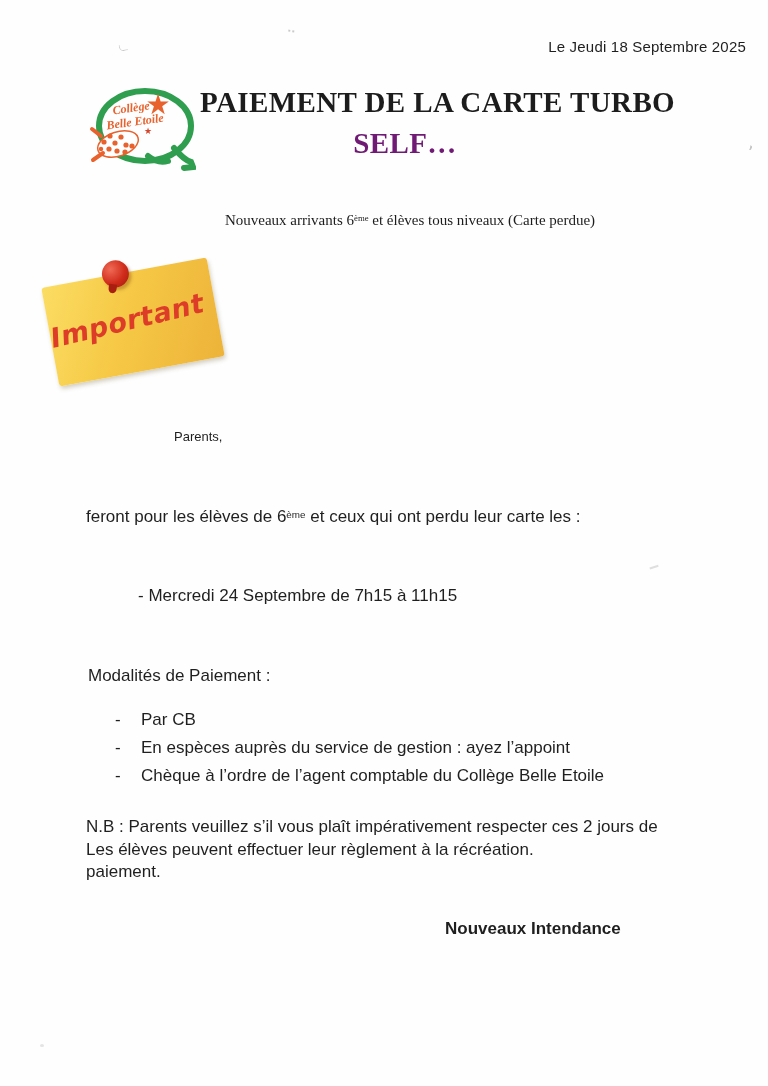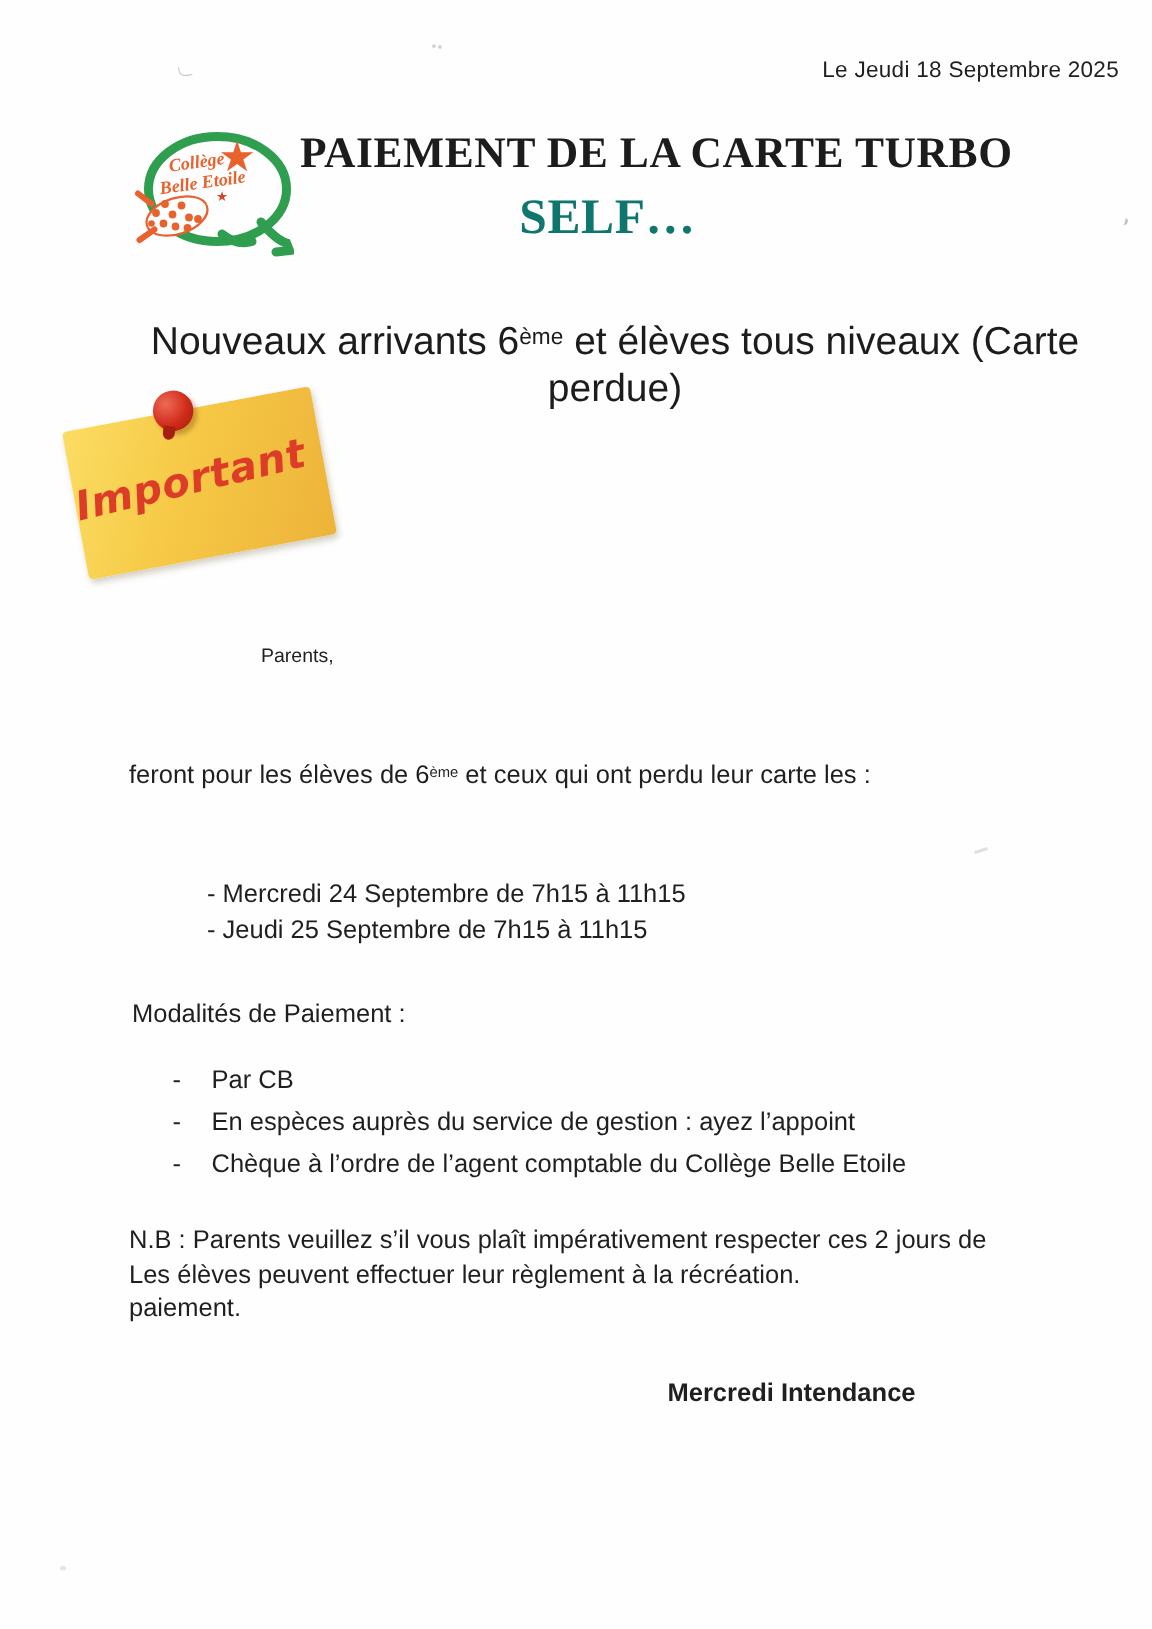--- a/index.html
+++ b/index.html
@@ -10,26 +10,26 @@
   }
   .date-line { position:absolute; top:38px; right:22px; font-size:15px; letter-spacing:0.2px; }
   .logo { position:absolute; left:88px; top:84px; width:108px; height:88px; }
   .title-line1 {
     position:absolute; left:200px; top:86px; width:530px; 
     font-family:"Liberation Serif", serif; font-weight:bold; font-size:29px;
     letter-spacing:0.4px; color:#1c1c1c;
   }
   .title-line2 {
     position:absolute; left:80px; top:127px; width:650px; text-align:center;
-    font-family:"Liberation Serif", serif; font-weight:bold; font-size:33px;
-    letter-spacing:0.4px; color:#0f766e;
+    font-family:"Liberation Serif", serif; font-weight:bold; font-size:29px;
+    letter-spacing:0.4px; color:#701a75;
   }
   .subtitle {
     position:absolute; left:80px; top:212px; width:660px; text-align:center;
-    font-family:Liberation Sans, sans-serif; font-size:26px; color:#1c1c1c;
+    font-family:Liberation Serif, serif; font-size:15px; color:#1c1c1c;
   }
   .sup { font-size:0.58em; position:relative; top:-0.45em; }
   
   .note {
     position:absolute; left:49px; top:272px; width:168px; height:100px;
     transform:rotate(-10.5deg);
     background:linear-gradient(115deg,#fbdd63 0%,#f6c845 45%,#edb33a 100%);
     border-radius:3px; box-shadow:1px 3px 4px rgba(90,70,20,0.25);
   }
   .pin {
@@ -110,21 +110,20 @@
   </div>
 
   <div class="salutation">Parents,</div>
 
   <div class="intro">
     <div><span>feront pour les élèves de 6</span><span class="sup">ème</span><span> et ceux qui ont perdu leur carte les :</span></div>
   </div>
 
   <div class="dates-list">
     <div>- Mercredi 24 Septembre de 7h15 à 11h15</div>
-    <div>- Jeudi 25 Septembre de 7h15 à 11h15</div>
   </div>
 
   <div class="payment-heading">Modalités de Paiement :</div>
 
   <div class="methods">
     <div class="method-row">
       <span class="method-dash">-</span>
       <span>Par CB</span>
     </div>
     <div class="method-row">
@@ -136,20 +135,20 @@
       <span>Chèque à l’ordre de l’agent comptable du Collège Belle Etoile</span>
     </div>
   </div>
 
   <div class="nb-block">
     <div>N.B : Parents veuillez s’il vous plaît impérativement respecter ces 2 jours de</div>
     <div>Les élèves peuvent effectuer leur règlement à la récréation.</div>
     <div>paiement.</div>
   </div>
 
-  <div class="signature">Mercredi Intendance</div>
+  <div class="signature">Nouveaux Intendance</div>
 
   <div class="art art-1"></div>
   <div class="art art-2"></div>
   <div class="art art-3"></div>
   <div class="art art-4"></div>
   <div class="art art-5"></div>
 </div>
 
 </body></html>

